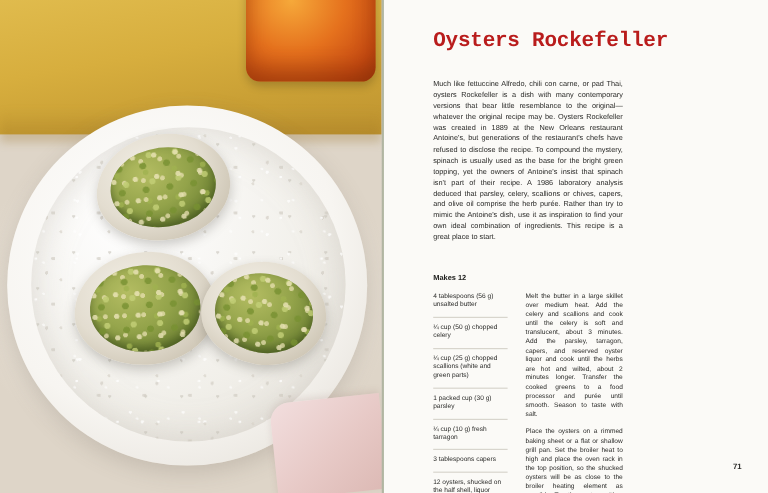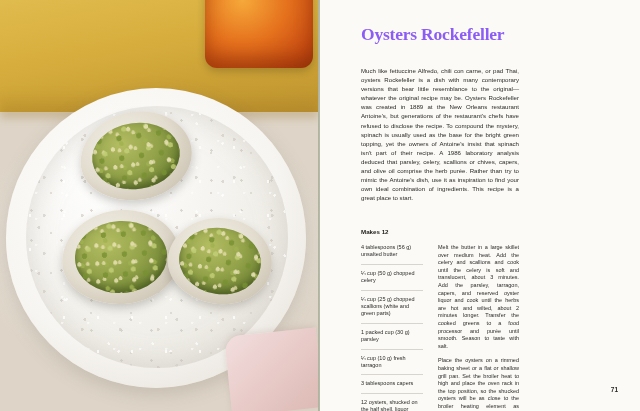--- a/index.html
+++ b/index.html
@@ -127,26 +127,26 @@
     background: #fbfaf7;
   }
   .gutter-shadow {
     position: absolute; left: 318px; top: 0; width: 6px; height: 411px;
     background: linear-gradient(90deg, rgba(90,80,70,0.28), rgba(90,80,70,0.0));
     pointer-events: none;
   }
   .recipe-title {
     position: absolute;
     left: 41px; top: 24px; width: 250px;
-    font-family: Liberation Serif, serif;
+    font-family: Liberation Mono, monospace;
     font-weight: bold;
     font-size: 17.5px;
     line-height: 20px;
     letter-spacing: -0.2px;
-    color: #8b5cf6;
+    color: #b91c1c;
   }
   .headnote {
     position: absolute;
     left: 41px; top: 66px; width: 158px;
     font-size: 6.1px;
     line-height: 9.1px;
     color: #2a2a28;
     text-align: justify;
   }
   .yield {

